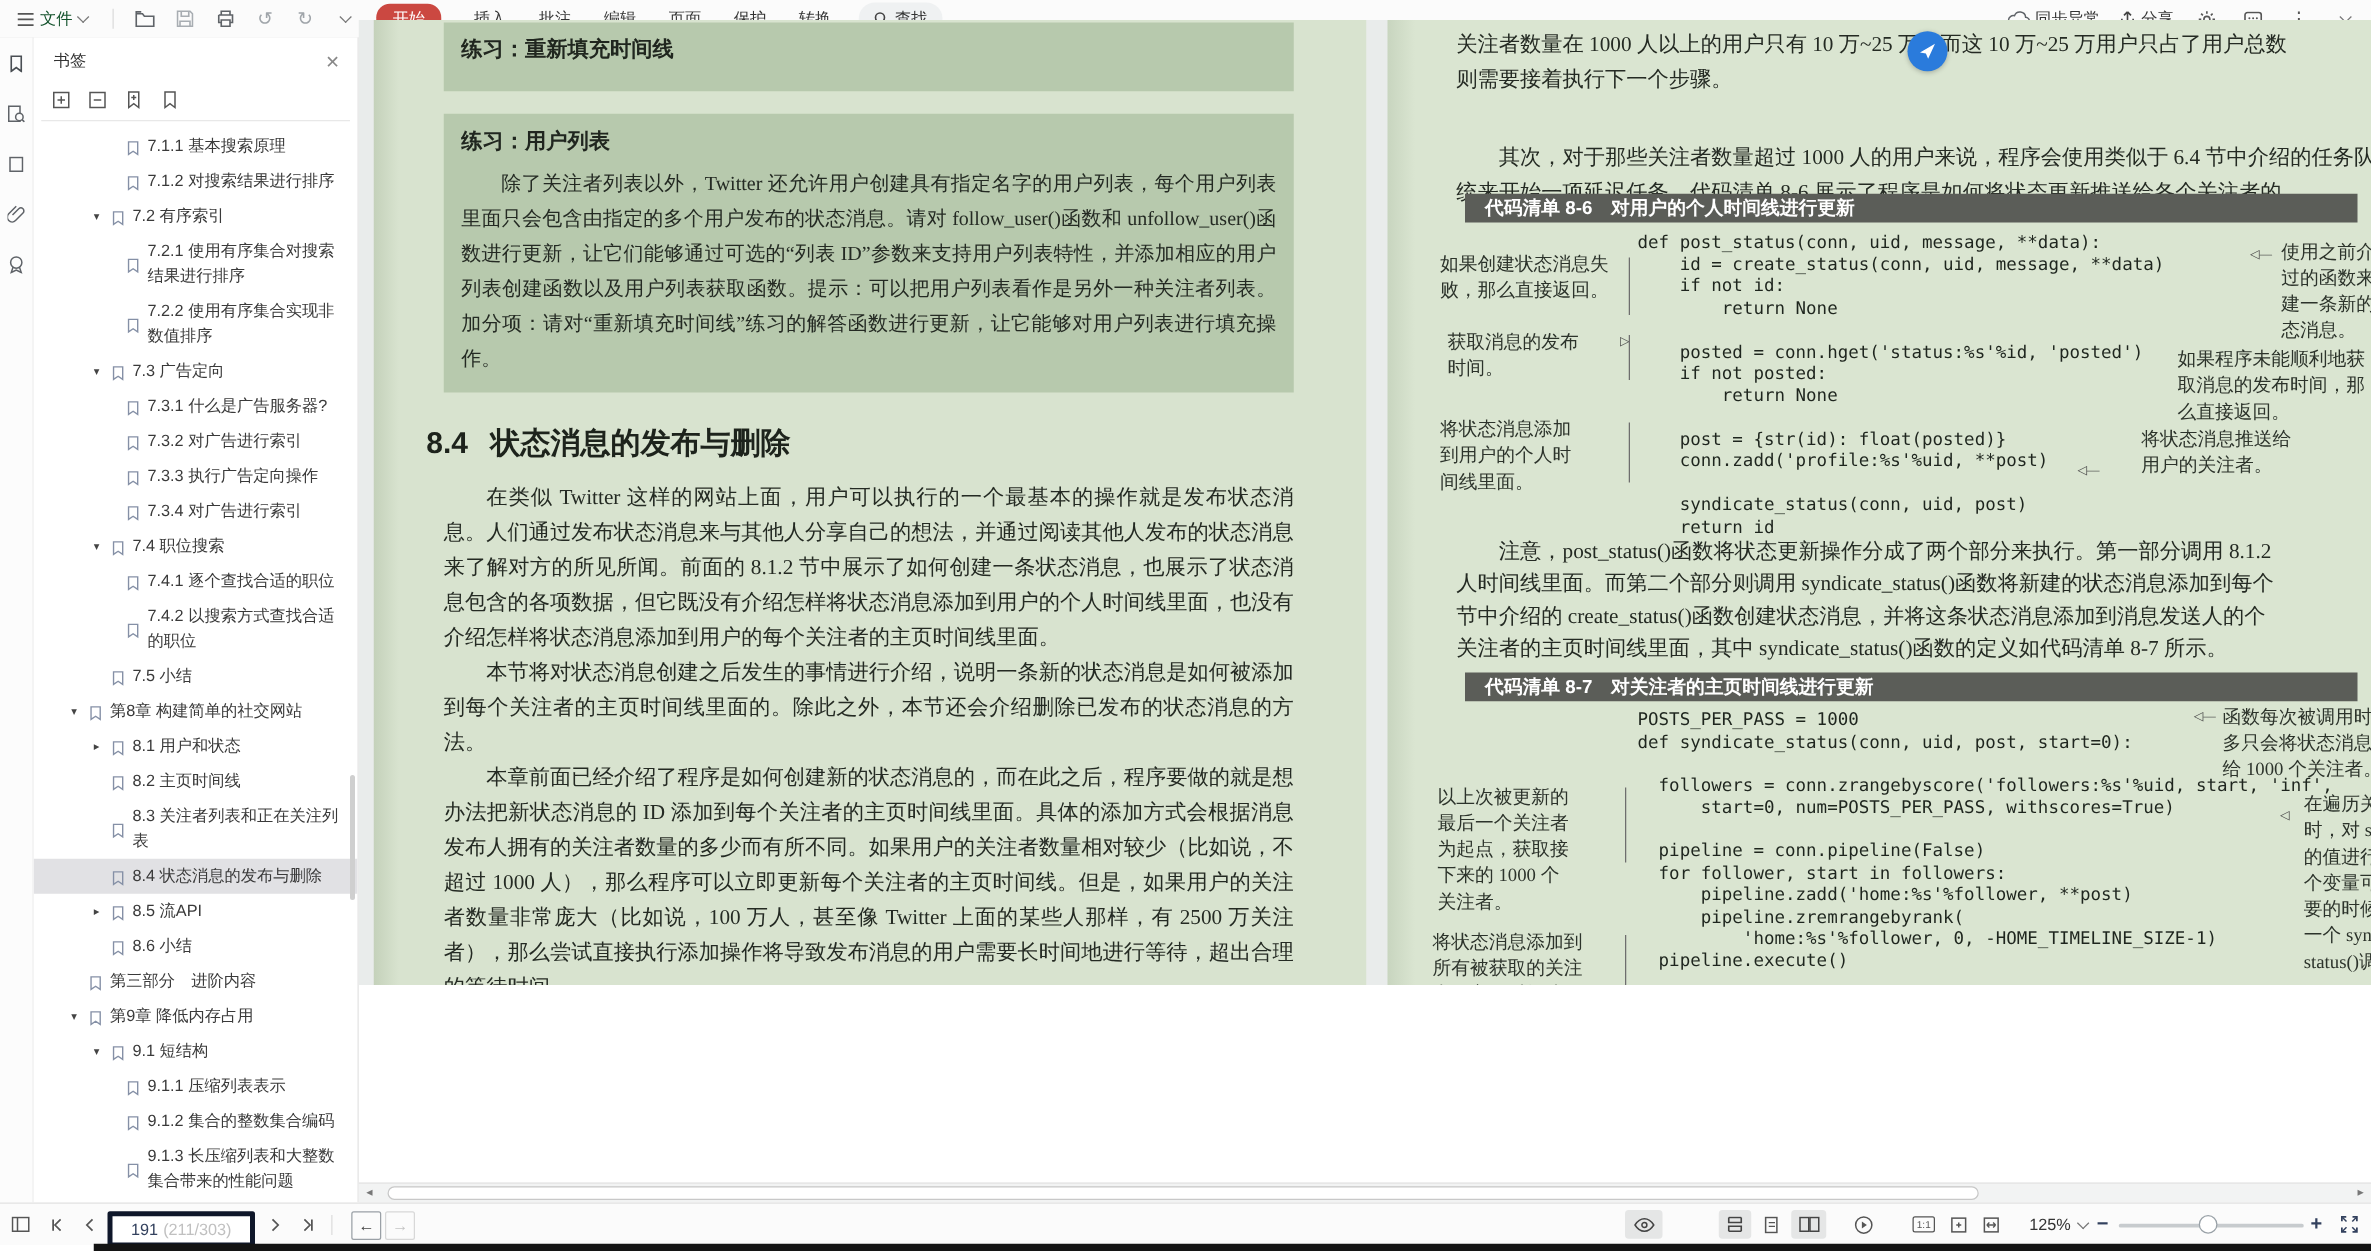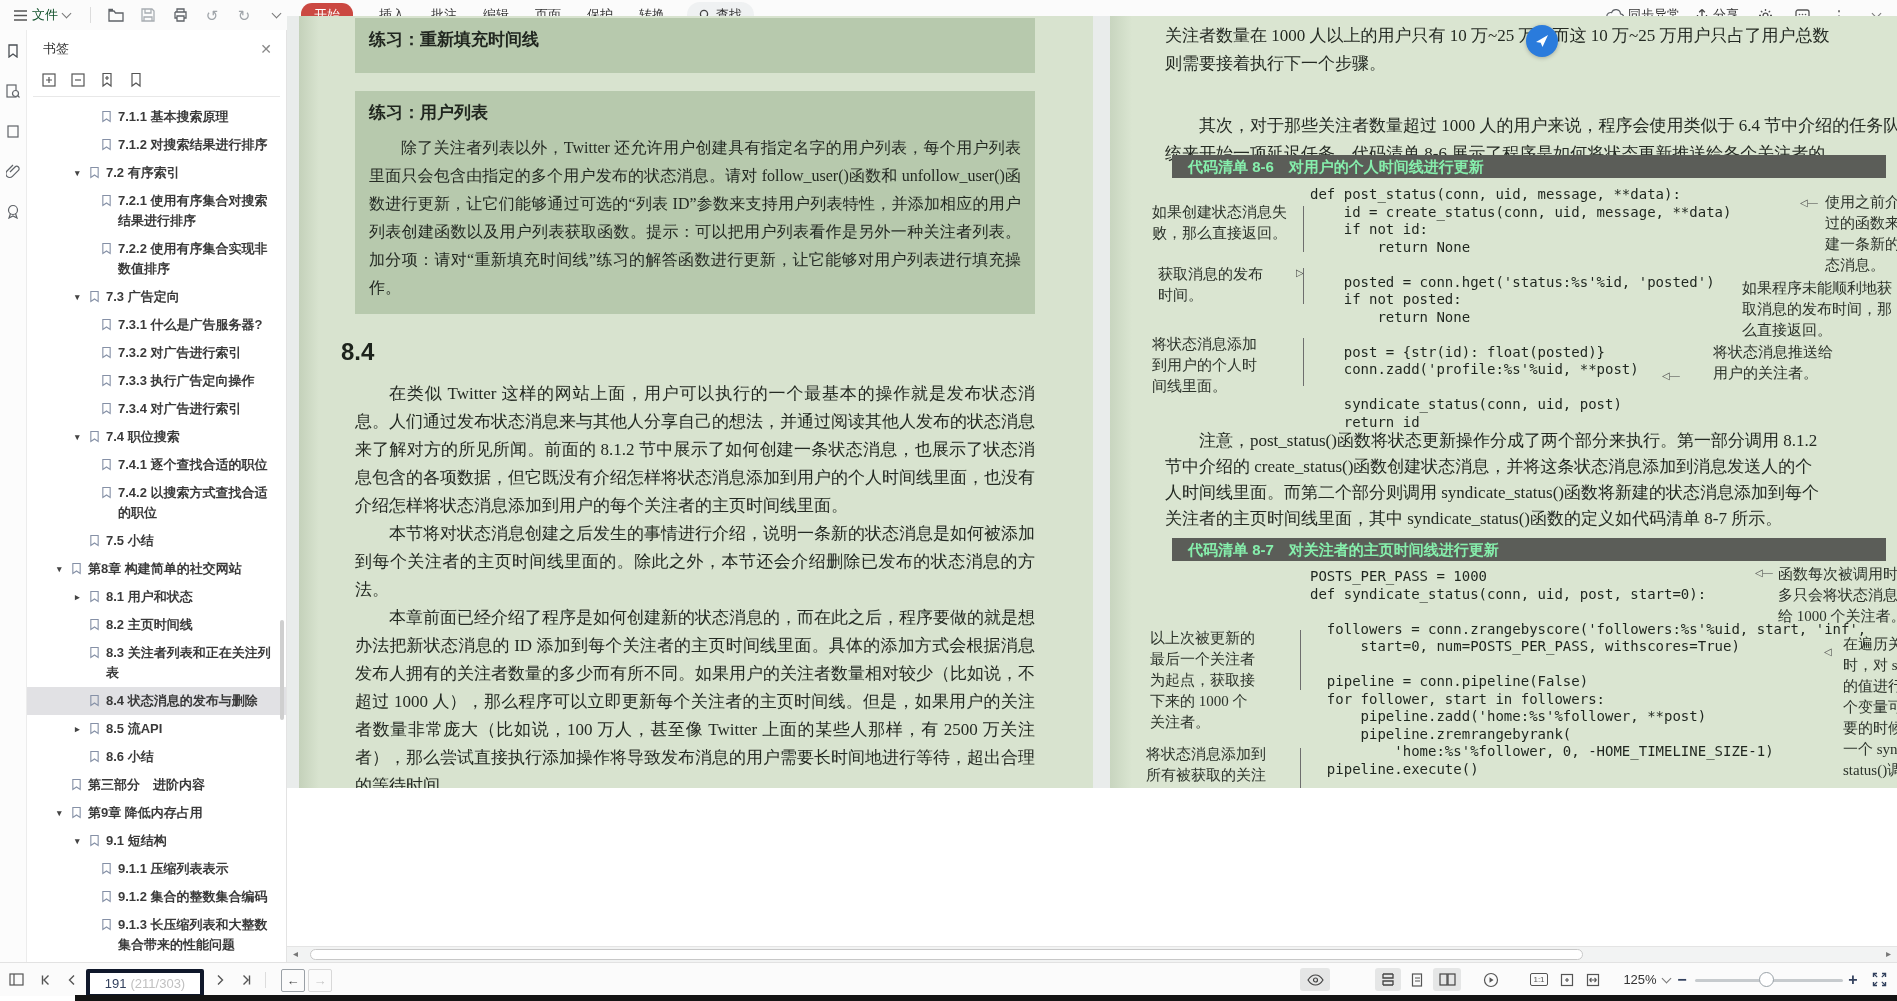--- a/index.html
+++ b/index.html
@@ -20,41 +20,41 @@
   .glyph{font-size:15px;color:#555;line-height:1;}
   
   #rail{position:absolute;left:0;top:30px;width:27px;height:932px;background:#fcfcfc;border-right:1px solid #ececec;display:flex;flex-direction:column;align-items:center;padding-top:10px;gap:18px;box-sizing:border-box;}
   
   #panel{position:absolute;left:27px;top:30px;width:260px;height:932px;background:#fff;border-right:1px solid #e3e3e3;box-sizing:border-box;overflow:hidden;}
   .bm-head{display:flex;justify-content:space-between;align-items:center;padding:10px 14px 6px 16px;font-size:13px;color:#333;}
   .bm-close{font-size:14px;color:#888;}
   .bm-tools{display:flex;gap:13px;padding:8px 0 8px 14px;}
   .bm-sep{height:1px;background:#e8e8e8;margin:0 6px;}
   #bm-tree{padding-top:6px;font-size:13px;color:#3a3a3a;}
-  .bm-row{display:flex;align-items:flex-start;padding:4px 8px 4px 74px;line-height:20px;font-weight:bold;}
+  .bm-row{display:flex;align-items:center;padding:4px 8px 4px 74px;line-height:20px;}
   .bm-row.lv1{padding-left:30px;}
   .bm-row.lv2{padding-left:48px;}
   .bm-row.sel{background:#e1e1e4;}
   .bm-arrow{width:14px;flex:0 0 14px;font-size:9px;color:#444;line-height:20px;}
   .bm-ic{flex:0 0 11px;margin:3px 6px 0 0;}
   .bm-label{flex:1;}
   #panel-scroll{position:absolute;right:2px;top:590px;width:4px;height:100px;background:#cfcfcf;border-radius:2px;}
   
   #content{position:absolute;left:287px;top:16px;width:1610px;height:772px;background:#e9eceb;overflow:hidden;}
   .page{position:absolute;top:0;height:916px;}
   #left-page{left:12px;width:794px;background:linear-gradient(90deg,#c4d1ba 0,#d8e3cf 20px,#d8e3cf 100%);padding:0 58px 0 56px;box-sizing:border-box;font-family:"Liberation Serif",serif;color:#242a23;}
   #right-page{left:823px;width:1100px;background:linear-gradient(90deg,#c8d5bf 0,#dae5d1 22px,#dae5d1 100%);font-family:"Liberation Serif",serif;color:#242a23;}
   .exbox{background:#b7c9ad;padding:10px 14px 12px 14px;}
   .exbox .ttl{font-family:"Liberation Sans",sans-serif;font-weight:bold;font-size:17px;color:#20261f;margin-bottom:10px;}
   .exbox .bd{font-size:16px;line-height:28px;text-align:justify;text-indent:2em;}
   .p{font-size:17px;line-height:28px;text-align:justify;text-indent:2em;margin:0;}
   .h84{display:flex;align-items:baseline;gap:18px;font-family:"Liberation Sans",sans-serif;font-weight:bold;font-size:24px;color:#1d231c;margin:24px 0 14px -14px;}
   .rline{font-size:17px;line-height:28px;}
   .tline{white-space:nowrap;}
-  .clbar{position:absolute;left:62px;width:714px;height:23px;background:#5b5d58;color:#86efac;font-family:"Liberation Sans",sans-serif;font-weight:bold;font-size:15px;line-height:23px;padding-left:16px;box-sizing:border-box;white-space:nowrap;}
+  .clbar{position:absolute;left:62px;width:714px;height:23px;background:#5b5d58;color:#ffffff;font-family:"Liberation Sans",sans-serif;font-weight:bold;font-size:15px;line-height:23px;padding-left:16px;box-sizing:border-box;white-space:nowrap;}
   .code{position:absolute;font-family:"DejaVu Sans Mono",monospace;font-size:14px;line-height:17.5px;color:#1e251e;white-space:pre;margin:0;}
   .ann{position:absolute;font-size:15px;line-height:21px;color:#2c332b;}
   .arr{position:absolute;font-size:10px;color:#4a4a4a;}
   .vln{position:absolute;width:1px;background:#6e6e6e;}
   .wm1{position:absolute;font-family:"Liberation Sans",sans-serif;font-size:23px;color:rgba(250,252,250,0.75);}
   .wm2{position:absolute;font-family:"Liberation Sans",sans-serif;font-size:14px;color:rgba(245,249,245,0.6);}
   #float-btn{position:absolute;left:1526px;top:27px;width:32px;height:32px;border-radius:50%;background:#2a7bdc;box-shadow:0 1px 4px rgba(0,0,0,.25);display:flex;align-items:center;justify-content:center;}
   
   #hscroll{position:absolute;left:287px;top:946px;width:1610px;height:16px;background:#f2f3f3;border-top:1px solid #e4e4e4;}
   #hthumb{position:absolute;left:23px;top:2px;width:1273px;height:11px;background:#fff;border:1px solid #c8c8c8;border-radius:6px;box-sizing:border-box;}
@@ -412,20 +412,21 @@
     <div class="page" id="left-page">
       <div class="exbox" style="margin-top:2px;">
         <div class="ttl">练习：重新填充时间线</div>
       </div>
       <div class="exbox" style="margin-top:18px;">
         <div class="ttl">练习：用户列表</div>
         <div class="bd">除了关注者列表以外，Twitter 还允许用户创建具有指定名字的用户列表，每个用户列表里面只会包含由指定的多个用户发布的状态消息。请对 follow_user()函数和 unfollow_user()函数进行更新，让它们能够通过可选的“列表 ID”参数来支持用户列表特性，并添加相应的用户列表创建函数以及用户列表获取函数。提示：可以把用户列表看作是另外一种关注者列表。加分项：请对“重新填充时间线”练习的解答函数进行更新，让它能够对用户列表进行填充操作。</div>
       </div>
       <div class="h84">
         <span>8.4</span>
+        <span>状态消息的发布与删除</span>
       </div>
       <p class="p">在类似 Twitter 这样的网站上面，用户可以执行的一个最基本的操作就是发布状态消息。人们通过发布状态消息来与其他人分享自己的想法，并通过阅读其他人发布的状态消息来了解对方的所见所闻。前面的 8.1.2 节中展示了如何创建一条状态消息，也展示了状态消息包含的各项数据，但它既没有介绍怎样将状态消息添加到用户的个人时间线里面，也没有介绍怎样将状态消息添加到用户的每个关注者的主页时间线里面。</p>
       <p class="p">本节将对状态消息创建之后发生的事情进行介绍，说明一条新的状态消息是如何被添加到每个关注者的主页时间线里面的。除此之外，本节还会介绍删除已发布的状态消息的方法。</p>
       <p class="p">本章前面已经介绍了程序是如何创建新的状态消息的，而在此之后，程序要做的就是想办法把新状态消息的 ID 添加到每个关注者的主页时间线里面。具体的添加方式会根据消息发布人拥有的关注者数量的多少而有所不同。如果用户的关注者数量相对较少（比如说，不超过 1000 人），那么程序可以立即更新每个关注者的主页时间线。但是，如果用户的关注者数量非常庞大（比如说，100 万人，甚至像 Twitter 上面的某些人那样，有 2500 万关注者），那么尝试直接执行添加操作将导致发布消息的用户需要长时间地进行等待，超出合理的等待时间。</p>
     </div>
 
     <div class="page" id="right-page">
       <div class="rline" style="position:absolute;left:55px;top:6px;">
           <div class="tline">关注者数量在 1000 人以上的用户只有 10 万~25 万，而这 10 万~25 万用户只占了用户总数</div>
           <div class="tline">则需要接着执行下一个步骤。</div>
@@ -480,22 +481,22 @@
         </div>
       <span class="arr" style="left:186px;top:251px;">▷</span>
       <span class="arr" style="left:690px;top:181px;">◁—</span>
       <span class="arr" style="left:552px;top:354px;">◁—</span>
       <div class="vln" style="left:193px;top:190px;height:46px;"></div>
       <div class="vln" style="left:193px;top:252px;height:36px;"></div>
       <div class="vln" style="left:193px;top:322px;height:48px;"></div>
 
       <div class="rline" style="position:absolute;left:55px;top:412px;line-height:26px;">
           <div class="tline">　　注意，post_status()函数将状态更新操作分成了两个部分来执行。第一部分调用 8.1.2</div>
+          <div class="tline">人时间线里面。而第二个部分则调用 syndicate_status()函数将新建的状态消息添加到每个</div>
           <div class="tline">节中介绍的 create_status()函数创建状态消息，并将这条状态消息添加到消息发送人的个</div>
-          <div class="tline">人时间线里面。而第二个部分则调用 syndicate_status()函数将新建的状态消息添加到每个</div>
           <div class="tline">关注者的主页时间线里面，其中 syndicate_status()函数的定义如代码清单 8-7 所示。</div>
         </div>
 
       <div class="clbar" style="top:522px;">代码清单 8-7　对关注者的主页时间线进行更新</div>
       <pre class="code" style="left:200px;top:552px;">POSTS_PER_PASS = 1000
 def syndicate_status(conn, uid, post, start=0):
 
   followers = conn.zrangebyscore('followers:%s'%uid, start, 'inf',
       start=0, num=POSTS_PER_PASS, withscores=True)
 

